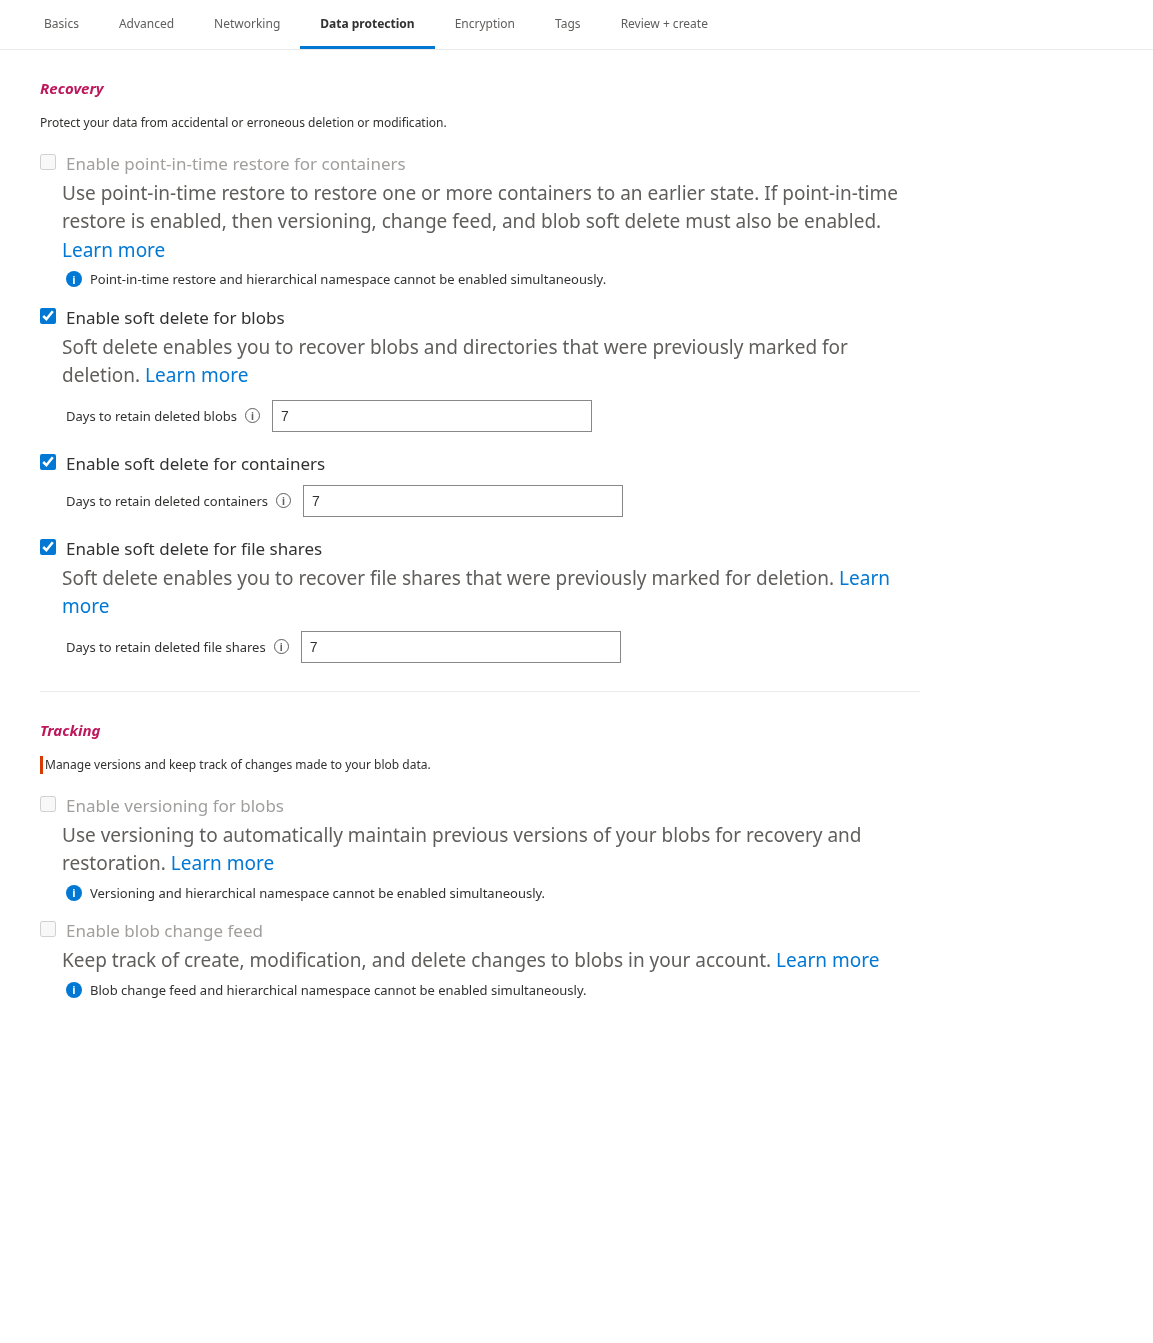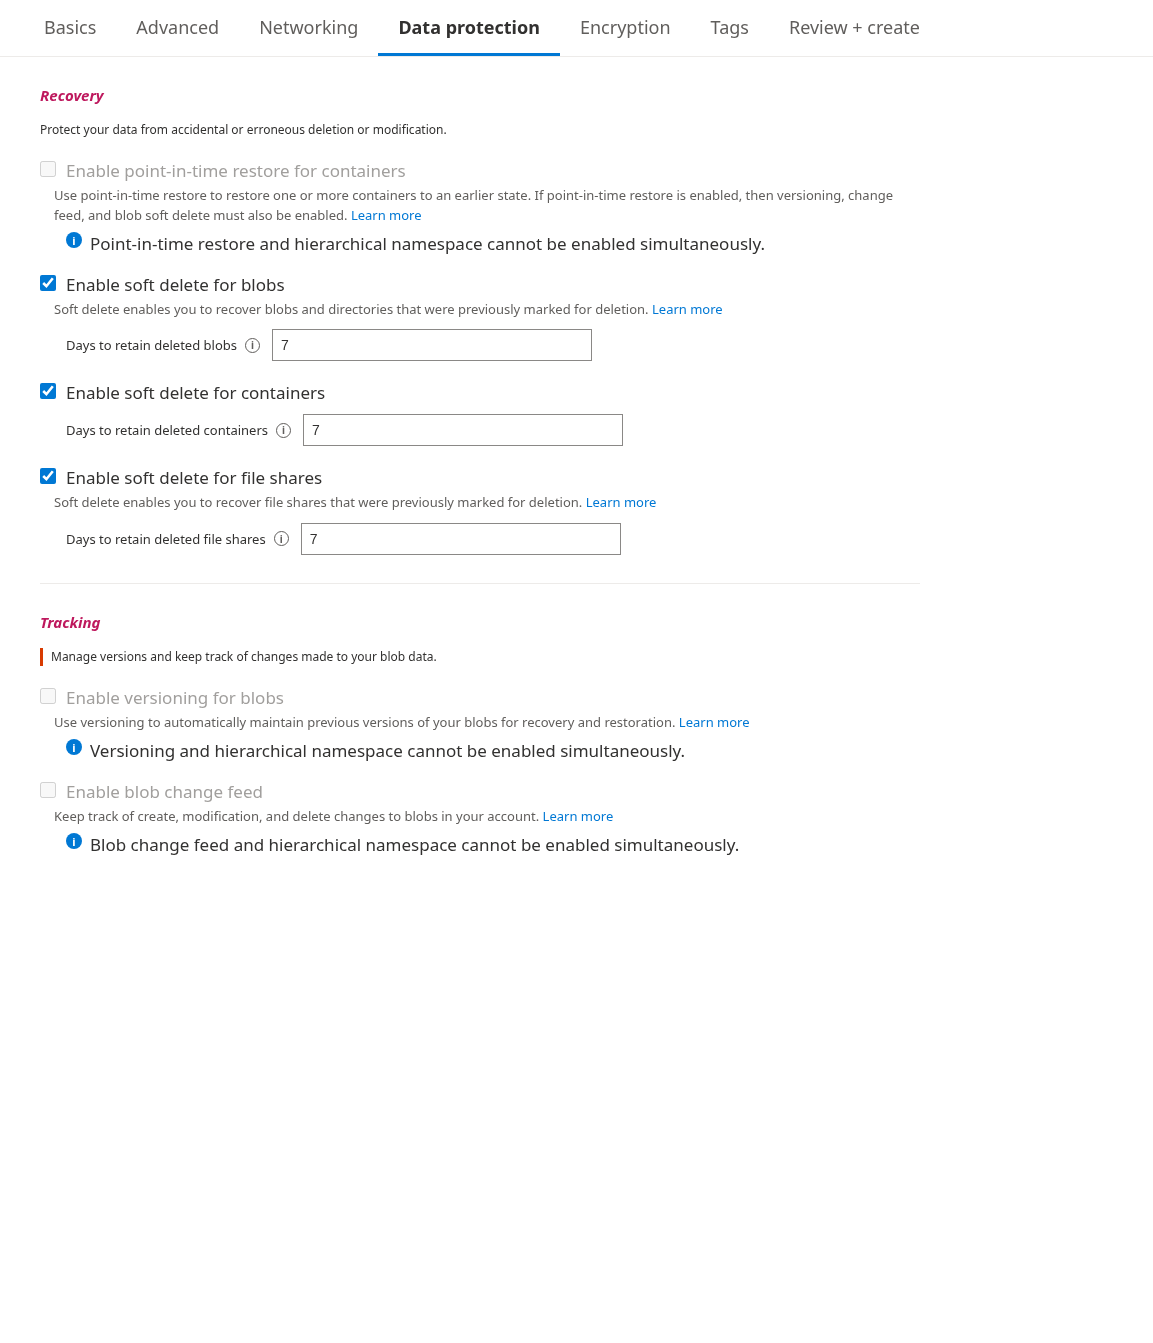--- a/index.html
+++ b/index.html
@@ -15,21 +15,21 @@
     
     .tab-nav {
       display: flex;
       align-items: flex-end;
       border-bottom: 1px solid #edebe9;
       padding: 0 24px;
       gap: 0;
     }
     .tab-item {
       padding: 16px 20px 14px;
-      font-size: 18px;
+      font-size: 12px;
       color: #605e5c;
       cursor: pointer;
       border-bottom: 3px solid transparent;
       white-space: nowrap;
       line-height: 1.3;
     }
     .tab-item.active {
       color: #323130;
       font-weight: 700;
       border-bottom: 3px solid #0078d4;
@@ -76,23 +76,23 @@
     }
     .checkbox-label {
       font-size: 17px;
       color: #323130;
     }
     .checkbox-label.disabled {
       color: #a19f9d;
     }
 
     .sub-desc {
-      font-size: 13px;
+      font-size: 19px;
       color: #605e5c;
-      margin-left: 14px;
+      margin-left: 22px;
       margin-top: 3px;
       margin-bottom: 6px;
       line-height: 1.5;
     }
     .sub-desc a, .info-text a {
       color: #0078d4;
       text-decoration: none;
     }
 
     
@@ -111,21 +111,21 @@
       background: #0078d4;
       color: white;
       font-size: 11px;
       font-weight: 700;
       display: flex;
       align-items: center;
       justify-content: center;
       margin-top: 1px;
     }
     .info-text {
-      font-size: 17px;
+      font-size: 13px;
       color: #323130;
       line-height: 1.5;
     }
 
     
     .retain-row {
       display: flex;
       align-items: center;
       margin-left: 26px;
       margin-top: 10px;
@@ -167,21 +167,21 @@
       background: #edebe9;
       margin: 28px 0;
     }
 
     
     .tracking-section {
       margin-top: 8px;
     }
     .tracking-left-bar {
       border-left: 3px solid #d83b01;
-      padding-left: 8px;
+      padding-left: 2px;
       margin-bottom: 20px;
     }
 
     .section-block {
       margin-bottom: 8px;
     }
   </style>
 </head>
 <body>
 

